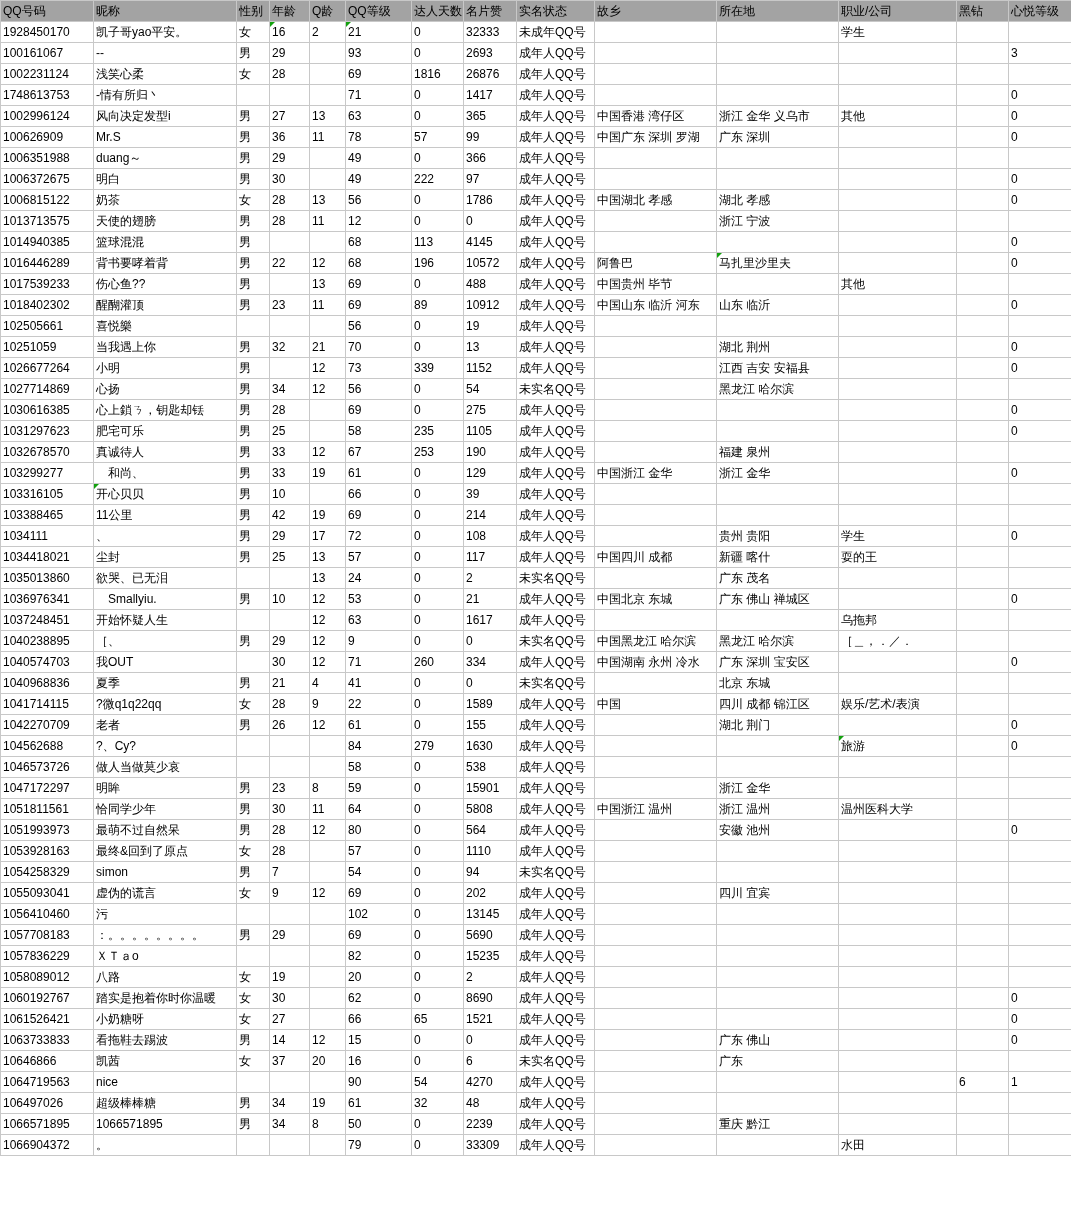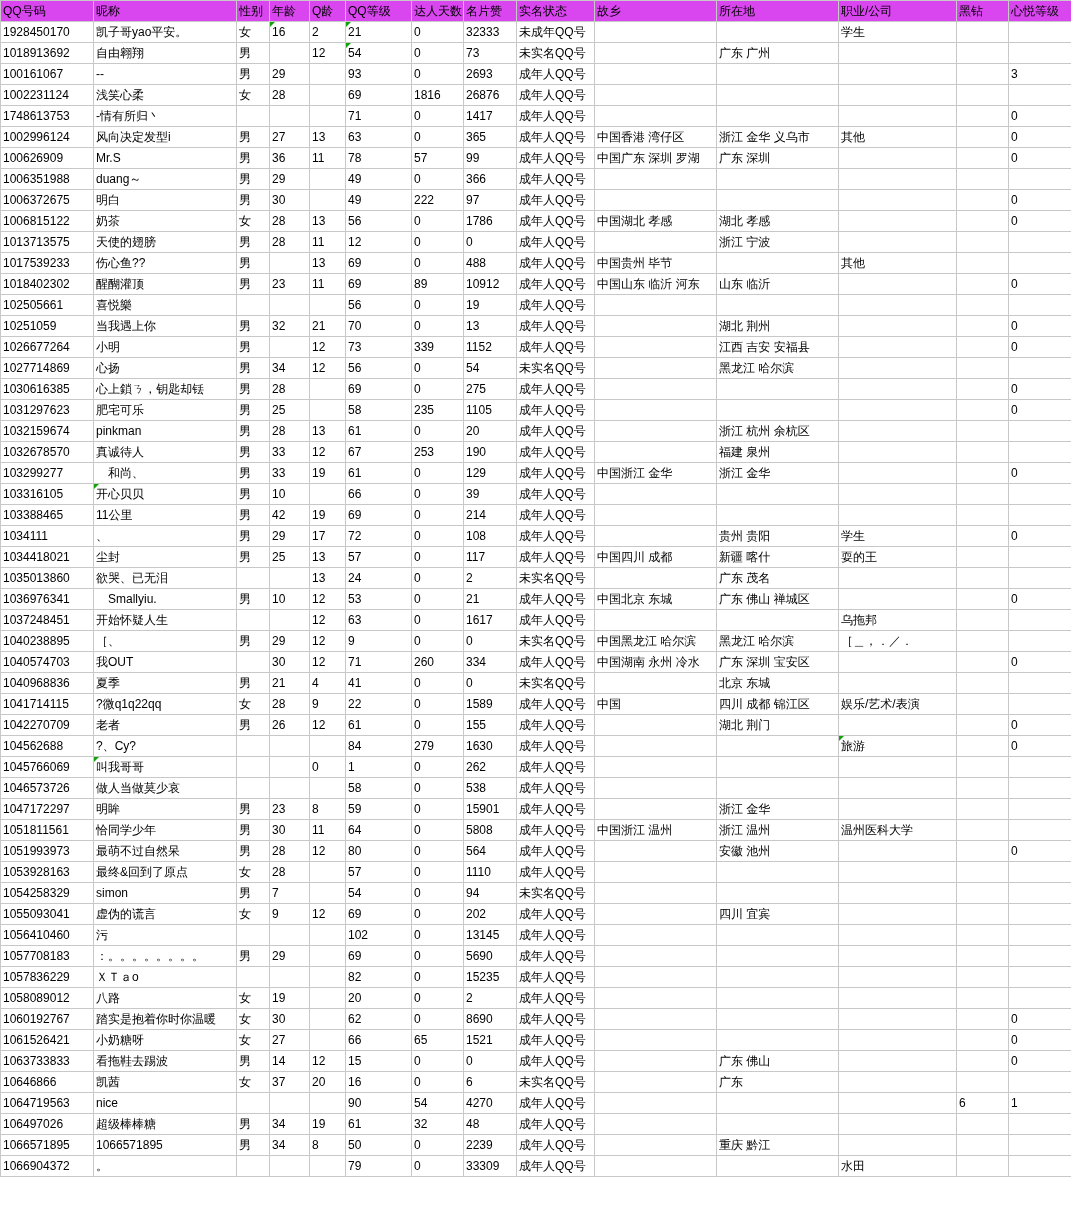--- a/index.html
+++ b/index.html
@@ -29,21 +29,21 @@
     line-height: 19px;
     font-weight: normal;
     font-size: 12px;
     white-space: nowrap;
     overflow: hidden;
     text-align: left;
     vertical-align: middle;
     background: #ffffff;
   }
   table.grid th {
-    background: #d946ef;
+    background: #a3a3a3;
     color: #000000;
   }
   
   col.c0 { width: 93px; }
   col.c1 { width: 143px; }
   col.c2 { width: 33px; }
   col.c3 { width: 40px; }
   col.c4 { width: 36px; }
   col.c5 { width: 66px; }
   col.c6 { width: 52px; }
@@ -118,36 +118,20 @@
           <td>0</td>
           <td>32333</td>
           <td>未成年QQ号</td>
           <td></td>
           <td></td>
           <td>学生</td>
           <td></td>
           <td></td>
         </tr>
         <tr>
-          <td>1018913692</td>
-          <td>自由翱翔</td>
-          <td>男</td>
-          <td></td>
-          <td>12</td>
-          <td class="corner-mark">54</td>
-          <td>0</td>
-          <td>73</td>
-          <td>未实名QQ号</td>
-          <td></td>
-          <td>广东 广州</td>
-          <td></td>
-          <td></td>
-          <td></td>
-        </tr>
-        <tr>
           <td>100161067</td>
           <td>--</td>
           <td>男</td>
           <td>29</td>
           <td></td>
           <td>93</td>
           <td>0</td>
           <td>2693</td>
           <td>成年人QQ号</td>
           <td></td>
@@ -278,20 +262,52 @@
           <td>0</td>
           <td>0</td>
           <td>成年人QQ号</td>
           <td></td>
           <td>浙江 宁波</td>
           <td></td>
           <td></td>
           <td></td>
         </tr>
         <tr>
+          <td>1014940385</td>
+          <td>篮球混混</td>
+          <td>男</td>
+          <td></td>
+          <td></td>
+          <td>68</td>
+          <td>113</td>
+          <td>4145</td>
+          <td>成年人QQ号</td>
+          <td></td>
+          <td></td>
+          <td></td>
+          <td></td>
+          <td>0</td>
+        </tr>
+        <tr>
+          <td>1016446289</td>
+          <td>背书要哮着背</td>
+          <td>男</td>
+          <td>22</td>
+          <td>12</td>
+          <td>68</td>
+          <td>196</td>
+          <td>10572</td>
+          <td>成年人QQ号</td>
+          <td>阿鲁巴</td>
+          <td class="corner-mark">马扎里沙里夫</td>
+          <td></td>
+          <td></td>
+          <td>0</td>
+        </tr>
+        <tr>
           <td>1017539233</td>
           <td>伤心鱼??</td>
           <td>男</td>
           <td></td>
           <td>13</td>
           <td>69</td>
           <td>0</td>
           <td>488</td>
           <td>成年人QQ号</td>
           <td>中国贵州 毕节</td>
@@ -404,36 +420,20 @@
           <td></td>
           <td>58</td>
           <td>235</td>
           <td>1105</td>
           <td>成年人QQ号</td>
           <td></td>
           <td></td>
           <td></td>
           <td></td>
           <td>0</td>
-        </tr>
-        <tr>
-          <td>1032159674</td>
-          <td>pinkman</td>
-          <td>男</td>
-          <td>28</td>
-          <td>13</td>
-          <td>61</td>
-          <td>0</td>
-          <td>20</td>
-          <td>成年人QQ号</td>
-          <td></td>
-          <td>浙江 杭州 余杭区</td>
-          <td></td>
-          <td></td>
-          <td></td>
         </tr>
         <tr>
           <td>1032678570</td>
           <td>真诚待人</td>
           <td>男</td>
           <td>33</td>
           <td>12</td>
           <td>67</td>
           <td>253</td>
           <td>190</td>
@@ -662,36 +662,20 @@
           <td>279</td>
           <td>1630</td>
           <td>成年人QQ号</td>
           <td></td>
           <td></td>
           <td class="corner-mark">旅游</td>
           <td></td>
           <td>0</td>
         </tr>
         <tr>
-          <td>1045766069</td>
-          <td class="corner-mark">叫我哥哥</td>
-          <td></td>
-          <td></td>
-          <td>0</td>
-          <td>1</td>
-          <td>0</td>
-          <td>262</td>
-          <td>成年人QQ号</td>
-          <td></td>
-          <td></td>
-          <td></td>
-          <td></td>
-          <td></td>
-        </tr>
-        <tr>
           <td>1046573726</td>
           <td>做人当做莫少哀</td>
           <td></td>
           <td></td>
           <td></td>
           <td>58</td>
           <td>0</td>
           <td>538</td>
           <td>成年人QQ号</td>
           <td></td>

